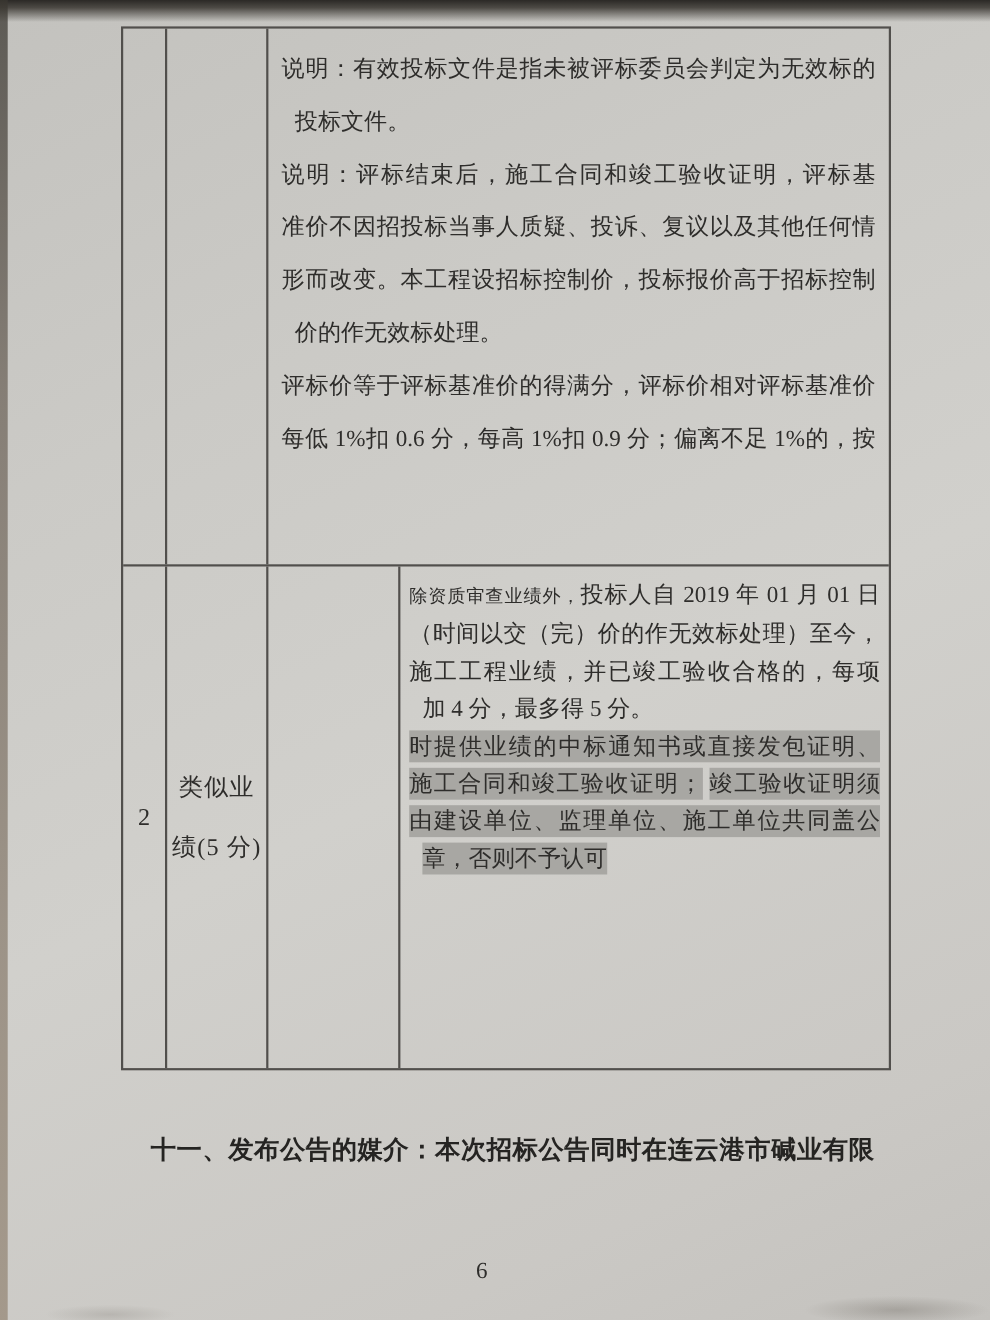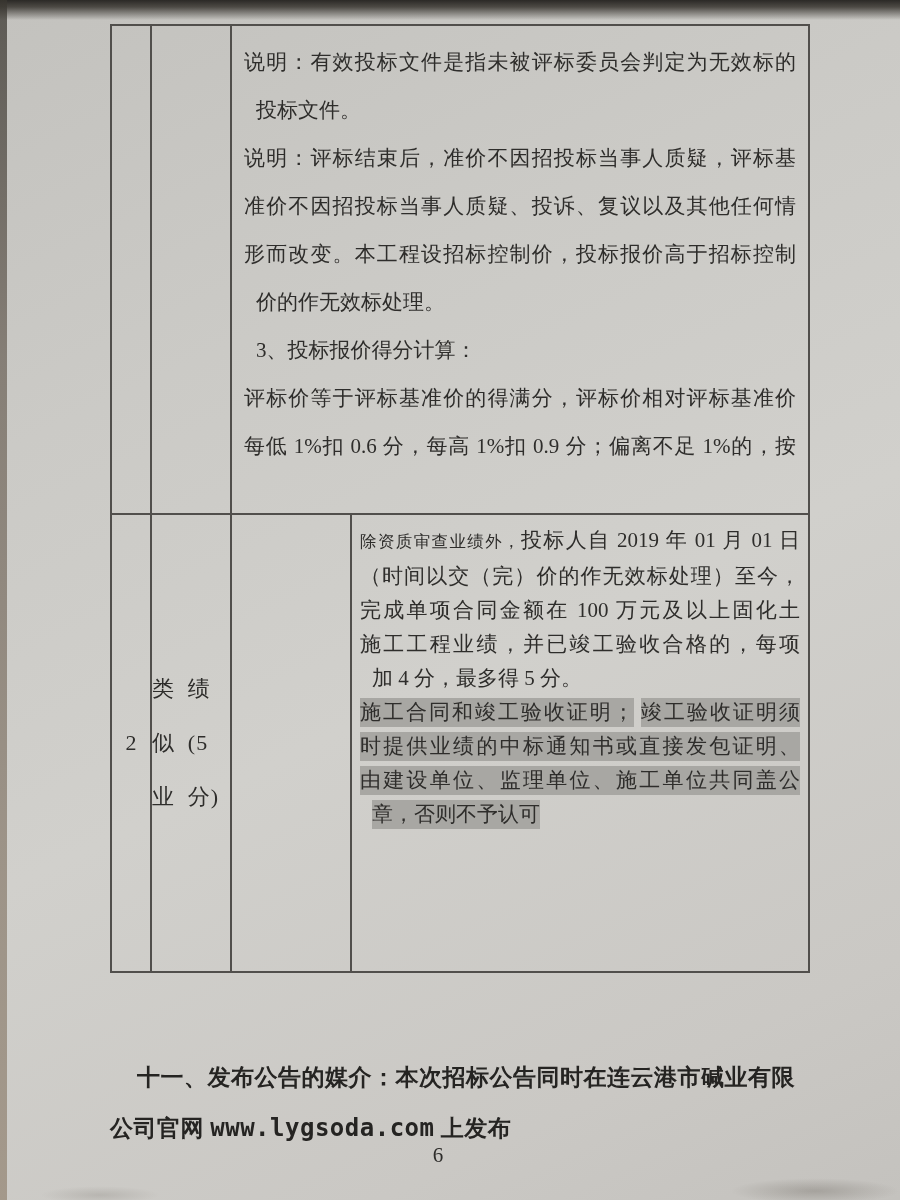--- a/index.html
+++ b/index.html
@@ -23,33 +23,33 @@
   
   .grid{position:absolute;left:110px;top:24px;width:700px;height:949px;
     border:2px solid #514f4c;box-sizing:border-box;}
   .trow{display:flex;box-sizing:border-box;}
   .trow.r1{height:489px;border-bottom:2px solid #514f4c;}
   .trow.r2{height:456px;}
   .cell{box-sizing:border-box;border-right:2px solid #514f4c;}
   .cell:last-child{border-right:none;}
   .c-idx{width:40px;display:flex;align-items:center;justify-content:center;
     font-size:22px;}
-  .c-cat{width:80px;display:flex;flex-direction:row;align-items:center;
+  .c-cat{width:92px;display:flex;flex-direction:column;align-items:center;
     justify-content:center;font-size:22px;line-height:54px;letter-spacing:1px;}
   .c-empty{width:120px;}
   .c-body1{flex:1;padding:12px 12px 0 12px;font-size:21px;line-height:48px;}
   .c-body2{flex:1;padding:8px 8px 0 8px;font-size:21px;line-height:34px;}
   .line{white-space:nowrap;}
   .fill{text-align:justify;text-align-last:justify;white-space:normal;}
   .left{text-align:left;margin-left:12px;}
   .small{font-size:16.5px;}
   .hl{background:#a8a7a3;padding:2px 0 3px 0;}
   .notepad{padding-left:6px;}
   
-  .footer{position:absolute;left:110px;top:1052px;width:700px;font-size:23px;
+  .footer{position:absolute;left:110px;top:1020px;width:700px;font-size:23px;
     line-height:51px;color:#252422;}
   .footer .f1{font-weight:bold;text-indent:27px;letter-spacing:.5px;}
   .footer .f2{font-weight:600;letter-spacing:.5px;}
   .mono{font-family:"DejaVu Sans Mono","Liberation Mono",monospace;font-weight:600;font-size:24px;}
   .pagenum{position:absolute;left:408px;top:1143px;width:60px;text-align:center;
     font-size:21px;color:#2e2d2b;}
 </style>
 </head>
 <body>
 
@@ -60,51 +60,48 @@
   <div class="smudge-bl"></div>
 
   <div class="grid">
 
     <div class="trow r1">
       <div class="cell c-idx"></div>
       <div class="cell c-cat"></div>
       <div class="cell c-body1">
         <div class="line fill">说明：有效投标文件是指未被评标委员会判定为无效标的</div>
         <div class="line left">投标文件。</div>
-        <div class="line fill">说明：评标结束后，准价不因招投标当事人质疑，评标基</div>
+        <div class="line fill">说明：评标结束后，施工合同和竣工验收证明，评标基</div>
         <div class="line fill">准价不因招投标当事人质疑、投诉、复议以及其他任何情</div>
         <div class="line fill">形而改变。本工程设招标控制价，投标报价高于招标控制</div>
         <div class="line left">价的作无效标处理。</div>
-        <div class="line left">3、投标报价得分计算：</div>
         <div class="line fill">评标价等于评标基准价的得满分，评标价相对评标基准价</div>
         <div class="line fill">每低 1%扣 0.6 分，每高 1%扣 0.9 分；偏离不足 1%的，按</div>
       </div>
     </div>
 
     <div class="trow r2">
       <div class="cell c-idx">2</div>
       <div class="cell c-cat">
         <div>类似业</div>
         <div>绩(5 分)</div>
       </div>
       <div class="cell c-empty"></div>
       <div class="cell c-body2">
         <div class="line fill"><span class="small">除资质审查业绩外，</span><span>投标人自 2019 年 01 月 01 日</span></div>
         <div class="line fill">（时间以交（完）价的作无效标处理）至今，</div>
-        <div class="line fill">完成单项合同金额在 100 万元及以上固化土</div>
         <div class="line fill">施工工程业绩，并已竣工验收合格的，每项</div>
         <div class="line left">加 4 分，最多得 5 分。</div>
+        <div class="line fill"><span class="hl">时提供业绩的中标通知书或直接发包证明、</span></div>
         <div class="line fill"><span class="hl">施工合同和竣工验收证明；</span> <span class="hl">竣工验收证明须</span></div>
-        <div class="line fill"><span class="hl">时提供业绩的中标通知书或直接发包证明、</span></div>
         <div class="line fill"><span class="hl">由建设单位、监理单位、施工单位共同盖公</span></div>
         <div class="line left"><span class="hl">章，否则不予认可</span></div>
       </div>
     </div>
 
   </div>
 
   <div class="footer">
     <div class="f1">十一、发布公告的媒介：本次招标公告同时在连云港市碱业有限</div>
-    <div class="f2"><span>公司官网 </span><span class="mono">www.lygsoda.com</span><span> 上发布</span></div>
   </div>
 
   <div class="pagenum">6</div>
 </div>
 
 </body></html>

